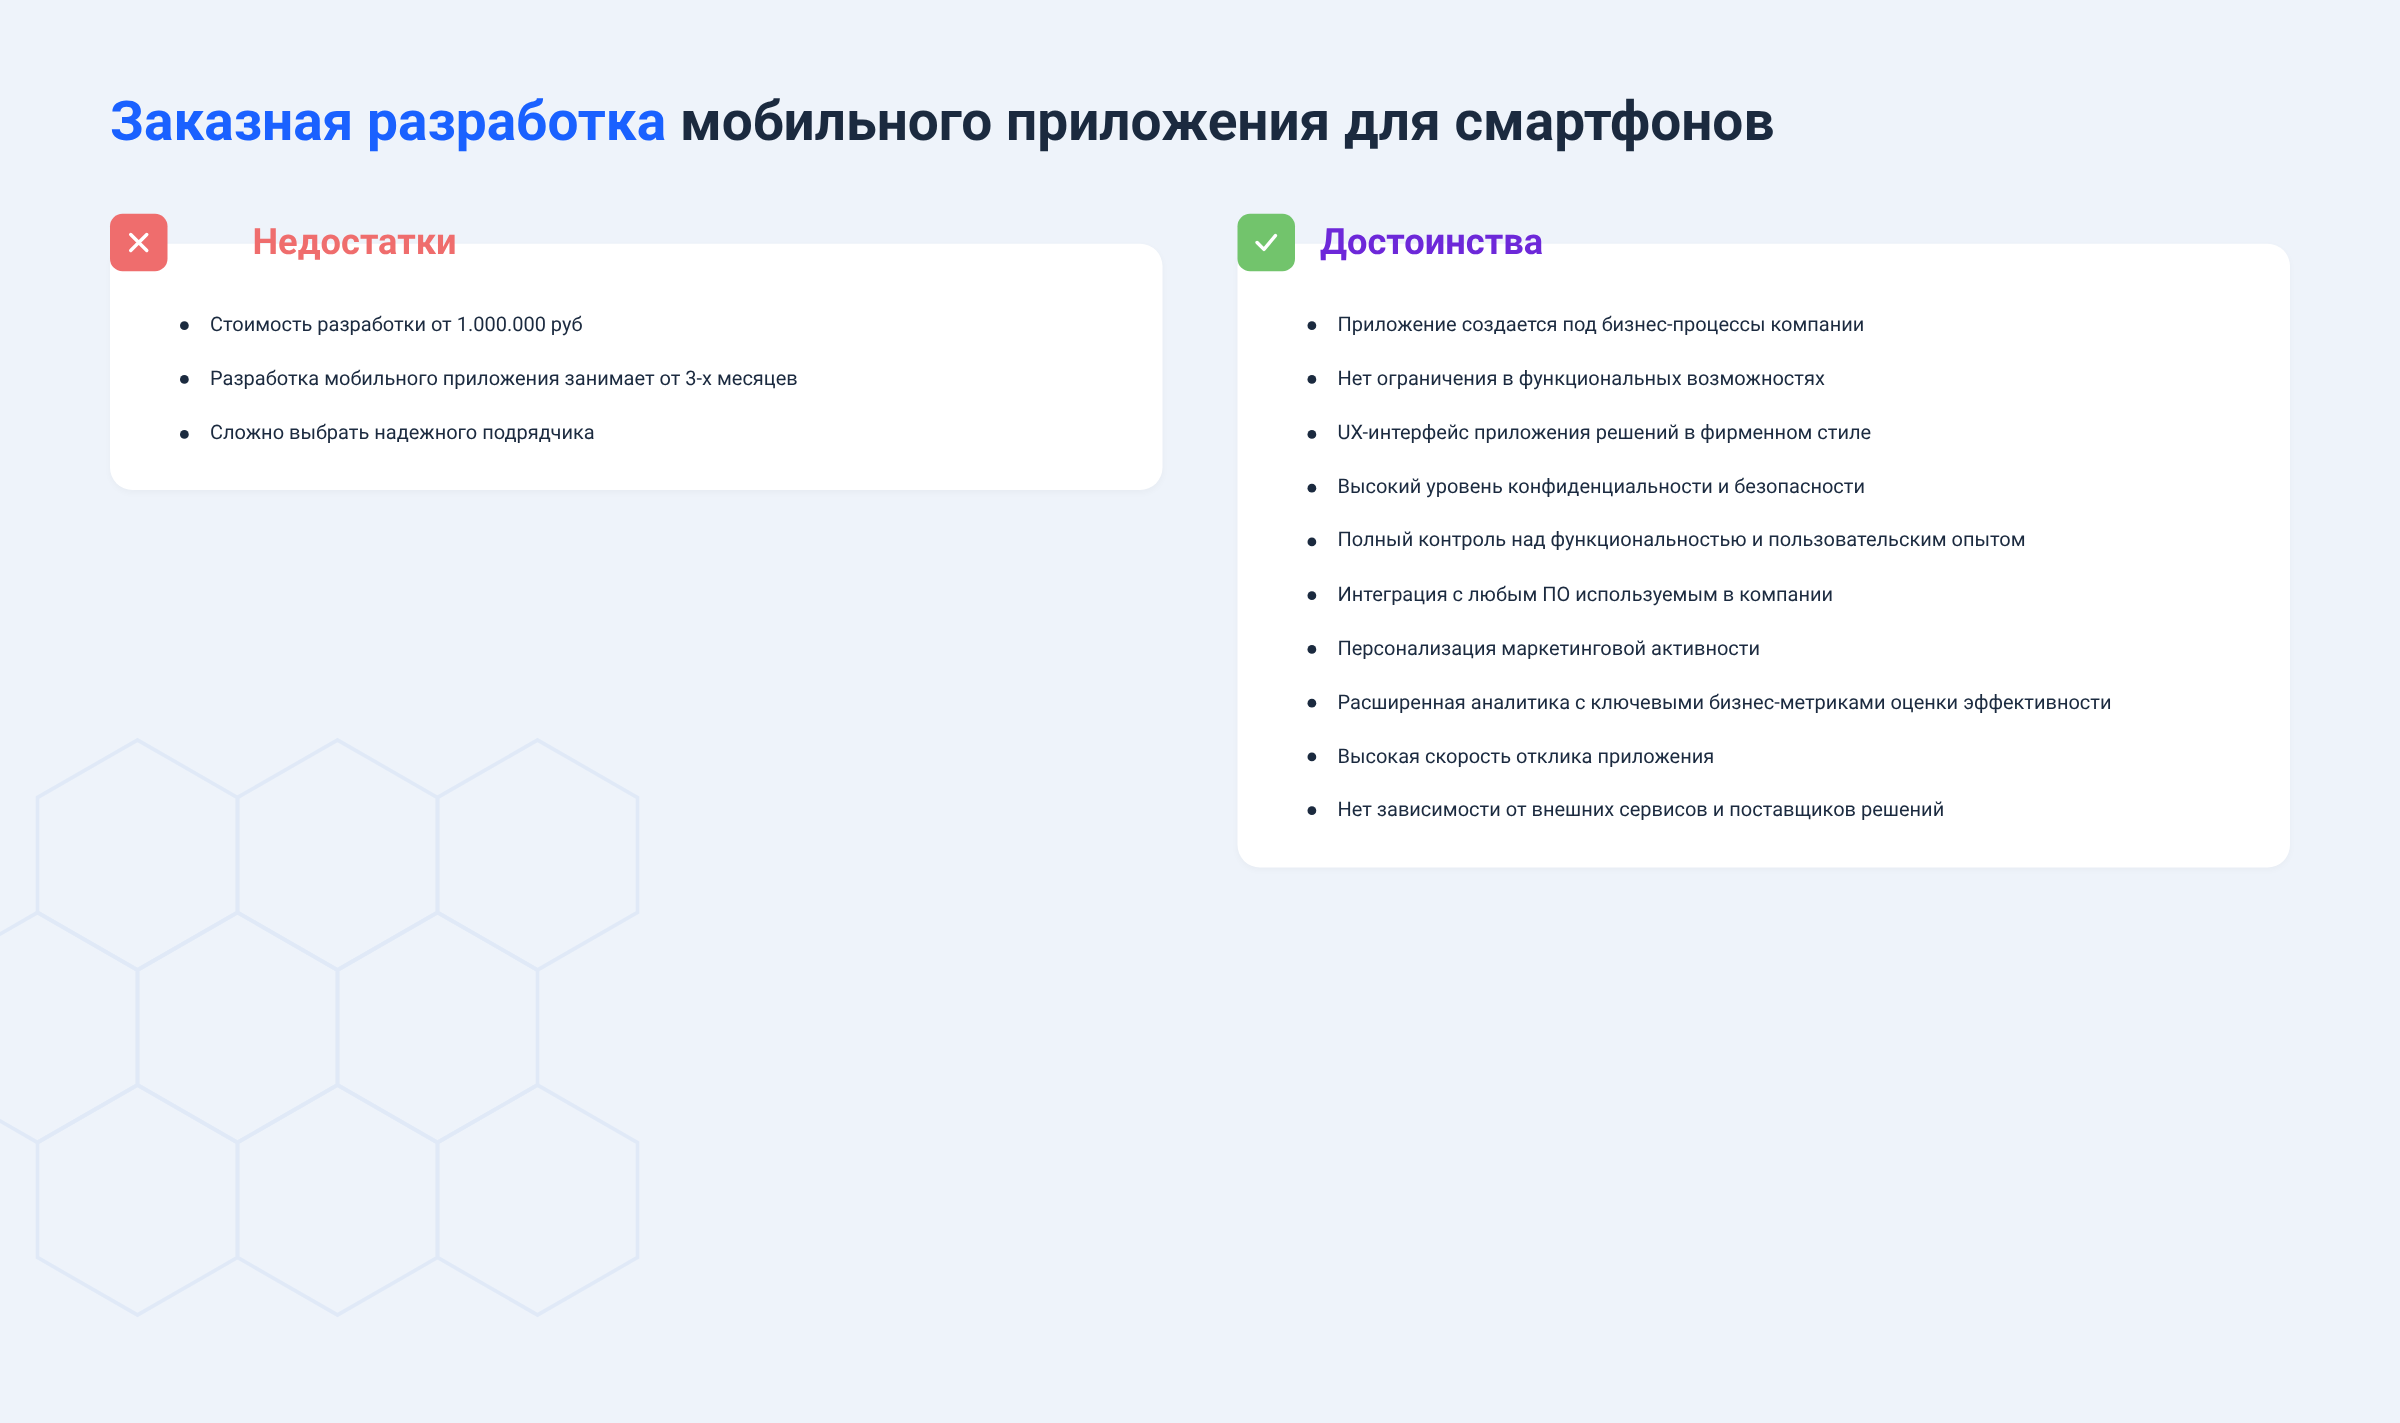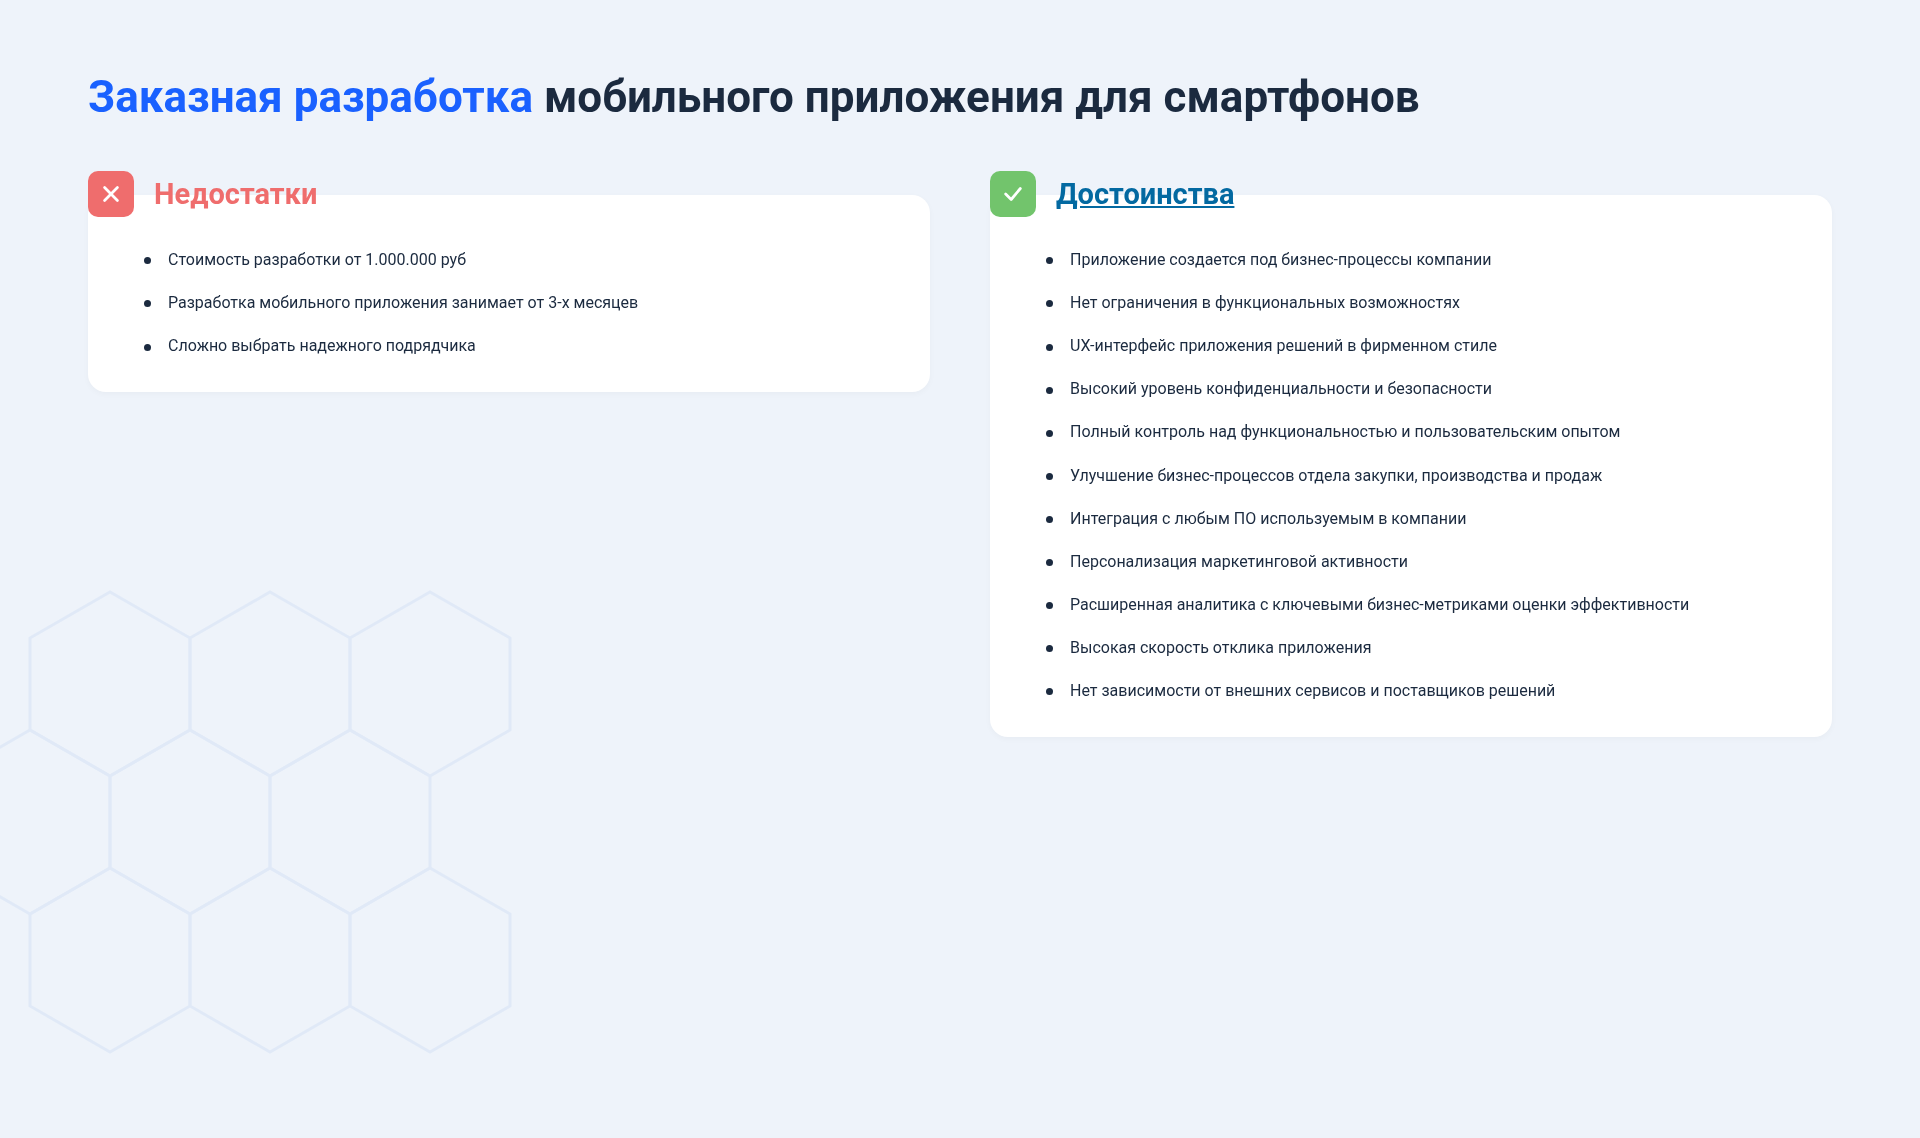--- a/index.html
+++ b/index.html
@@ -46,22 +46,22 @@
     flex-shrink: 0;
     position: relative;
   }
   .icon-box.bad  { background: #ef6d6d; }
   .icon-box.good { background: #72c46c; }
   .icon-box svg { width: 22px; height: 22px; stroke: #fff; stroke-width: 3; fill: none; stroke-linecap: round; stroke-linejoin: round; }
   .col-title {
     font-size: 29px;
     font-weight: 700;
   }
-  .col-title.bad  { color: #ef6d6d; }
-  .col-title.good { color: #0369a1; text-decoration: underline; }
+  .col-title.bad  { color: #ef6d6d; margin-left: 48px; }
+  .col-title.good { color: #6d28d9; }
   .card {
     background: #ffffff;
     border-radius: 18px;
     padding: 34px 50px 36px 56px;
     box-shadow: 0 2px 6px rgba(0,0,0,0.03);
     margin-top: -36px;
     padding-top: 54px;
   }
   
   .col-header { position: relative; z-index: 2; }
@@ -153,21 +153,20 @@
         </div>
         <div class="col-title good">Достоинства</div>
       </div>
       <div class="card">
         <ul class="list" id="pros-list">
             <li>Приложение создается под бизнес-процессы компании</li>
             <li>Нет ограничения в функциональных возможностях</li>
             <li>UX-интерфейс приложения решений в фирменном стиле</li>
             <li>Высокий уровень конфиденциальности и безопасности</li>
             <li>Полный контроль над функциональностью и пользовательским опытом</li>
-            <li>Улучшение бизнес-процессов отдела закупки, производства и продаж</li>
             <li>Интеграция с любым ПО используемым в компании</li>
             <li>Персонализация маркетинговой активности</li>
             <li>Расширенная аналитика с ключевыми бизнес-метриками оценки эффективности</li>
             <li>Высокая скорость отклика приложения</li>
             <li>Нет зависимости от внешних сервисов и поставщиков решений</li>
           </ul>
       </div>
     </div>
 
   </div>

